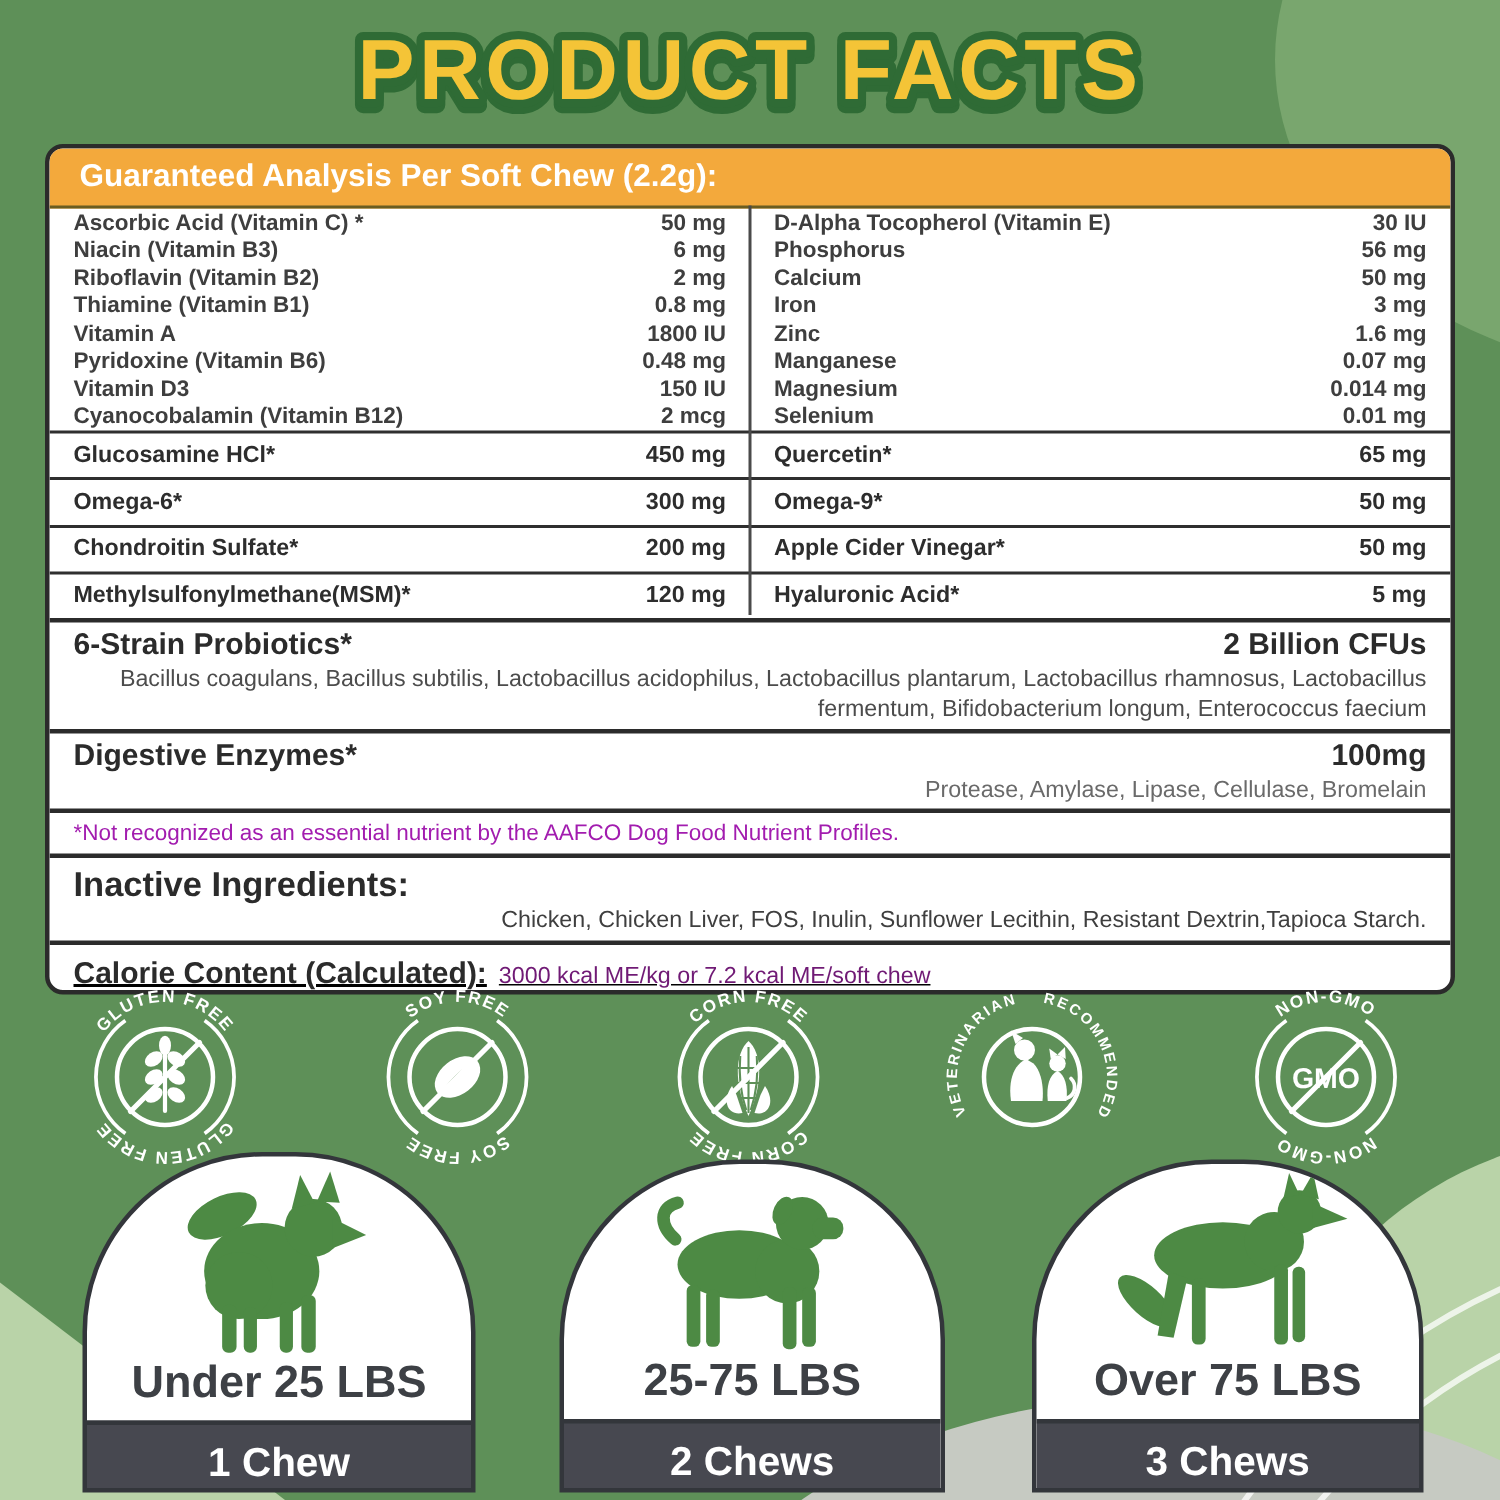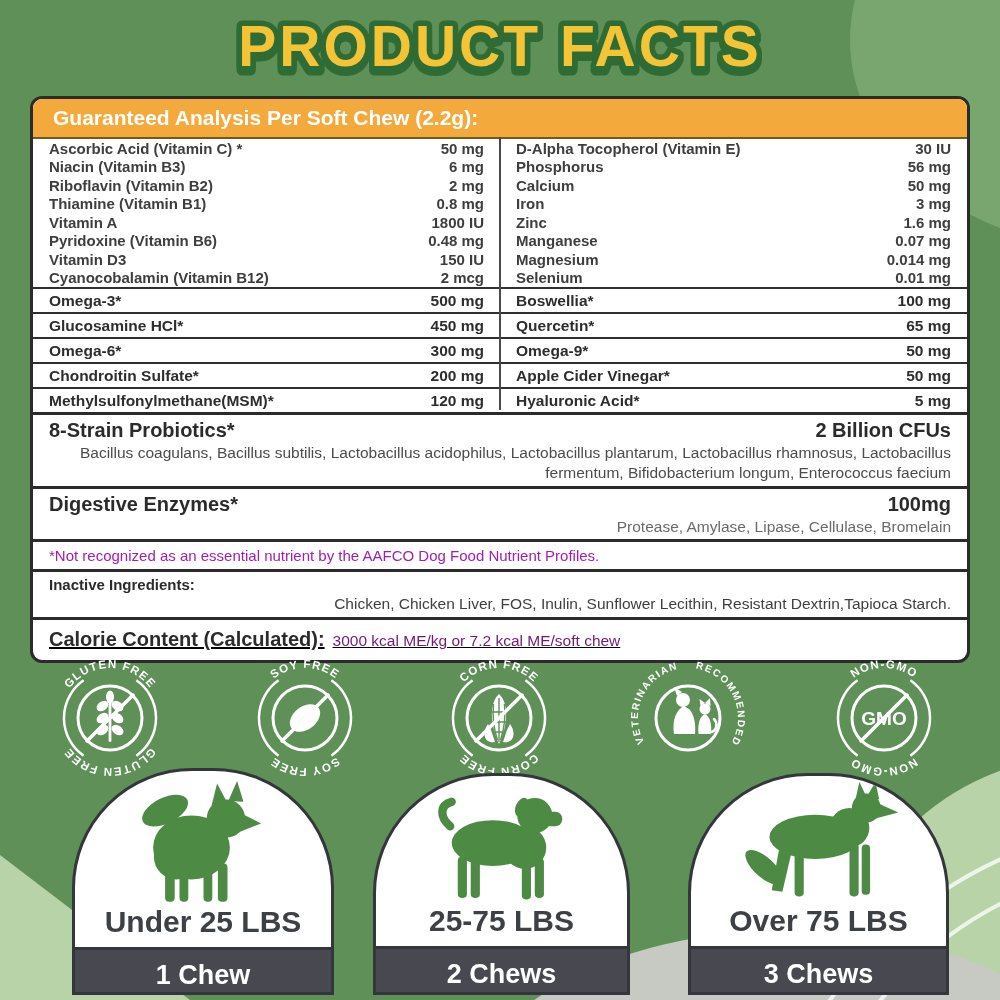--- a/index.html
+++ b/index.html
@@ -149,30 +149,20 @@
       <div class="vrow">
           <span>Selenium</span>
           <span>0.01 mg</span>
         </div>
     </div>
   </div>
 
   <div class="brows">
     <div class="brow">
       <div class="bcell">
-          <span>Omega-3*</span>
-          <span>500 mg</span>
-        </div>
-      <div class="bcell">
-          <span>Boswellia*</span>
-          <span>100 mg</span>
-        </div>
-    </div>
-    <div class="brow">
-      <div class="bcell">
           <span>Glucosamine HCl*</span>
           <span>450 mg</span>
         </div>
       <div class="bcell">
           <span>Quercetin*</span>
           <span>65 mg</span>
         </div>
     </div>
     <div class="brow">
       <div class="bcell">
@@ -204,41 +194,41 @@
           <span>5 mg</span>
         </div>
     </div>
   </div>
 
   <div class="divider"></div>
 
   <div class="sep"></div>
   <div class="sect">
     <div class="sect-head">
-      <span class="sect-title">8-Strain Probiotics*</span>
+      <span class="sect-title">6-Strain Probiotics*</span>
       <span class="sect-amount">2 Billion CFUs</span>
     </div>
     <div class="sect-list">Bacillus coagulans, Bacillus subtilis, Lactobacillus acidophilus, Lactobacillus plantarum, Lactobacillus rhamnosus, Lactobacillus fermentum, Bifidobacterium longum, Enterococcus faecium</div>
   </div>
 
   <div class="sep"></div>
   <div class="sect">
     <div class="sect-head">
       <span class="sect-title">Digestive Enzymes*</span>
       <span class="sect-amount">100mg</span>
     </div>
     <div class="sect-list lighter">Protease, Amylase, Lipase, Cellulase, Bromelain</div>
   </div>
 
   <div class="sep"></div>
   <div class="footnote">*Not recognized as an essential nutrient by the AAFCO Dog Food Nutrient Profiles.</div>
 
   <div class="sep"></div>
   <div class="sect">
-    <div class="sect-title" style="font-size:15px;">Inactive Ingredients:</div>
+    <div class="sect-title" style="font-size:23px;">Inactive Ingredients:</div>
     <div class="sect-list" style="color:#3f3f3f;">Chicken, Chicken Liver, FOS, Inulin, Sunflower Lecithin, Resistant Dextrin,Tapioca Starch.</div>
   </div>
 
   <div class="sep"></div>
   <div class="calrow">
     <span class="sect-title">Calorie Content (Calculated):</span>
     <span class="calval">3000 kcal ME/kg or 7.2 kcal ME/soft chew</span>
   </div>
 </div>
 
@@ -330,21 +320,21 @@
   <path d="M 86.4 22.3 A 46 46 0 0 1 86.4 97.7" fill="none" stroke="#fff" stroke-width="2.5"></path>
   <circle cx="60" cy="60" r="32" fill="none" stroke="#fff" stroke-width="3"></circle>
   <g>
     <text x="60" y="67" text-anchor="middle" font-size="19" font-weight="bold" fill="#fff">GMO</text>
     <line x1="37" y1="83" x2="83" y2="37" stroke="#fff" stroke-width="3.5" stroke-linecap="round"></line>
   </g>
   <text font-size="11.5" letter-spacing="1.2"><textPath href="#tpTop4" startOffset="50%" text-anchor="middle">NON-GMO</textPath></text>
   <text font-size="11.5" letter-spacing="1.2"><textPath href="#tpBot4" startOffset="50%" text-anchor="middle">NON-GMO</textPath></text>
 </svg>
 
-<div class="card" style="left:72px;top:768px;width:262px;height:227px;">
+<div class="card" style="left:55px;top:768px;width:262px;height:227px;">
   <div class="card-body">
     <svg class="dog-svg" width="185" height="128" viewBox="0 0 220 160">
       <g fill="#4d8a44">
         <ellipse cx="62" cy="42" rx="31" ry="16" transform="rotate(-26 62 42)"></ellipse>
         <ellipse cx="95" cy="88" rx="48" ry="40"></ellipse>
         <circle cx="76" cy="100" r="28"></circle>
         <circle cx="138" cy="52" r="24"></circle>
         <polygon points="120,36 127,8 139,31"></polygon>
         <polygon points="141,30 152,5 160,31"></polygon>
         <polygon points="154,44 182,58 154,69"></polygon>

